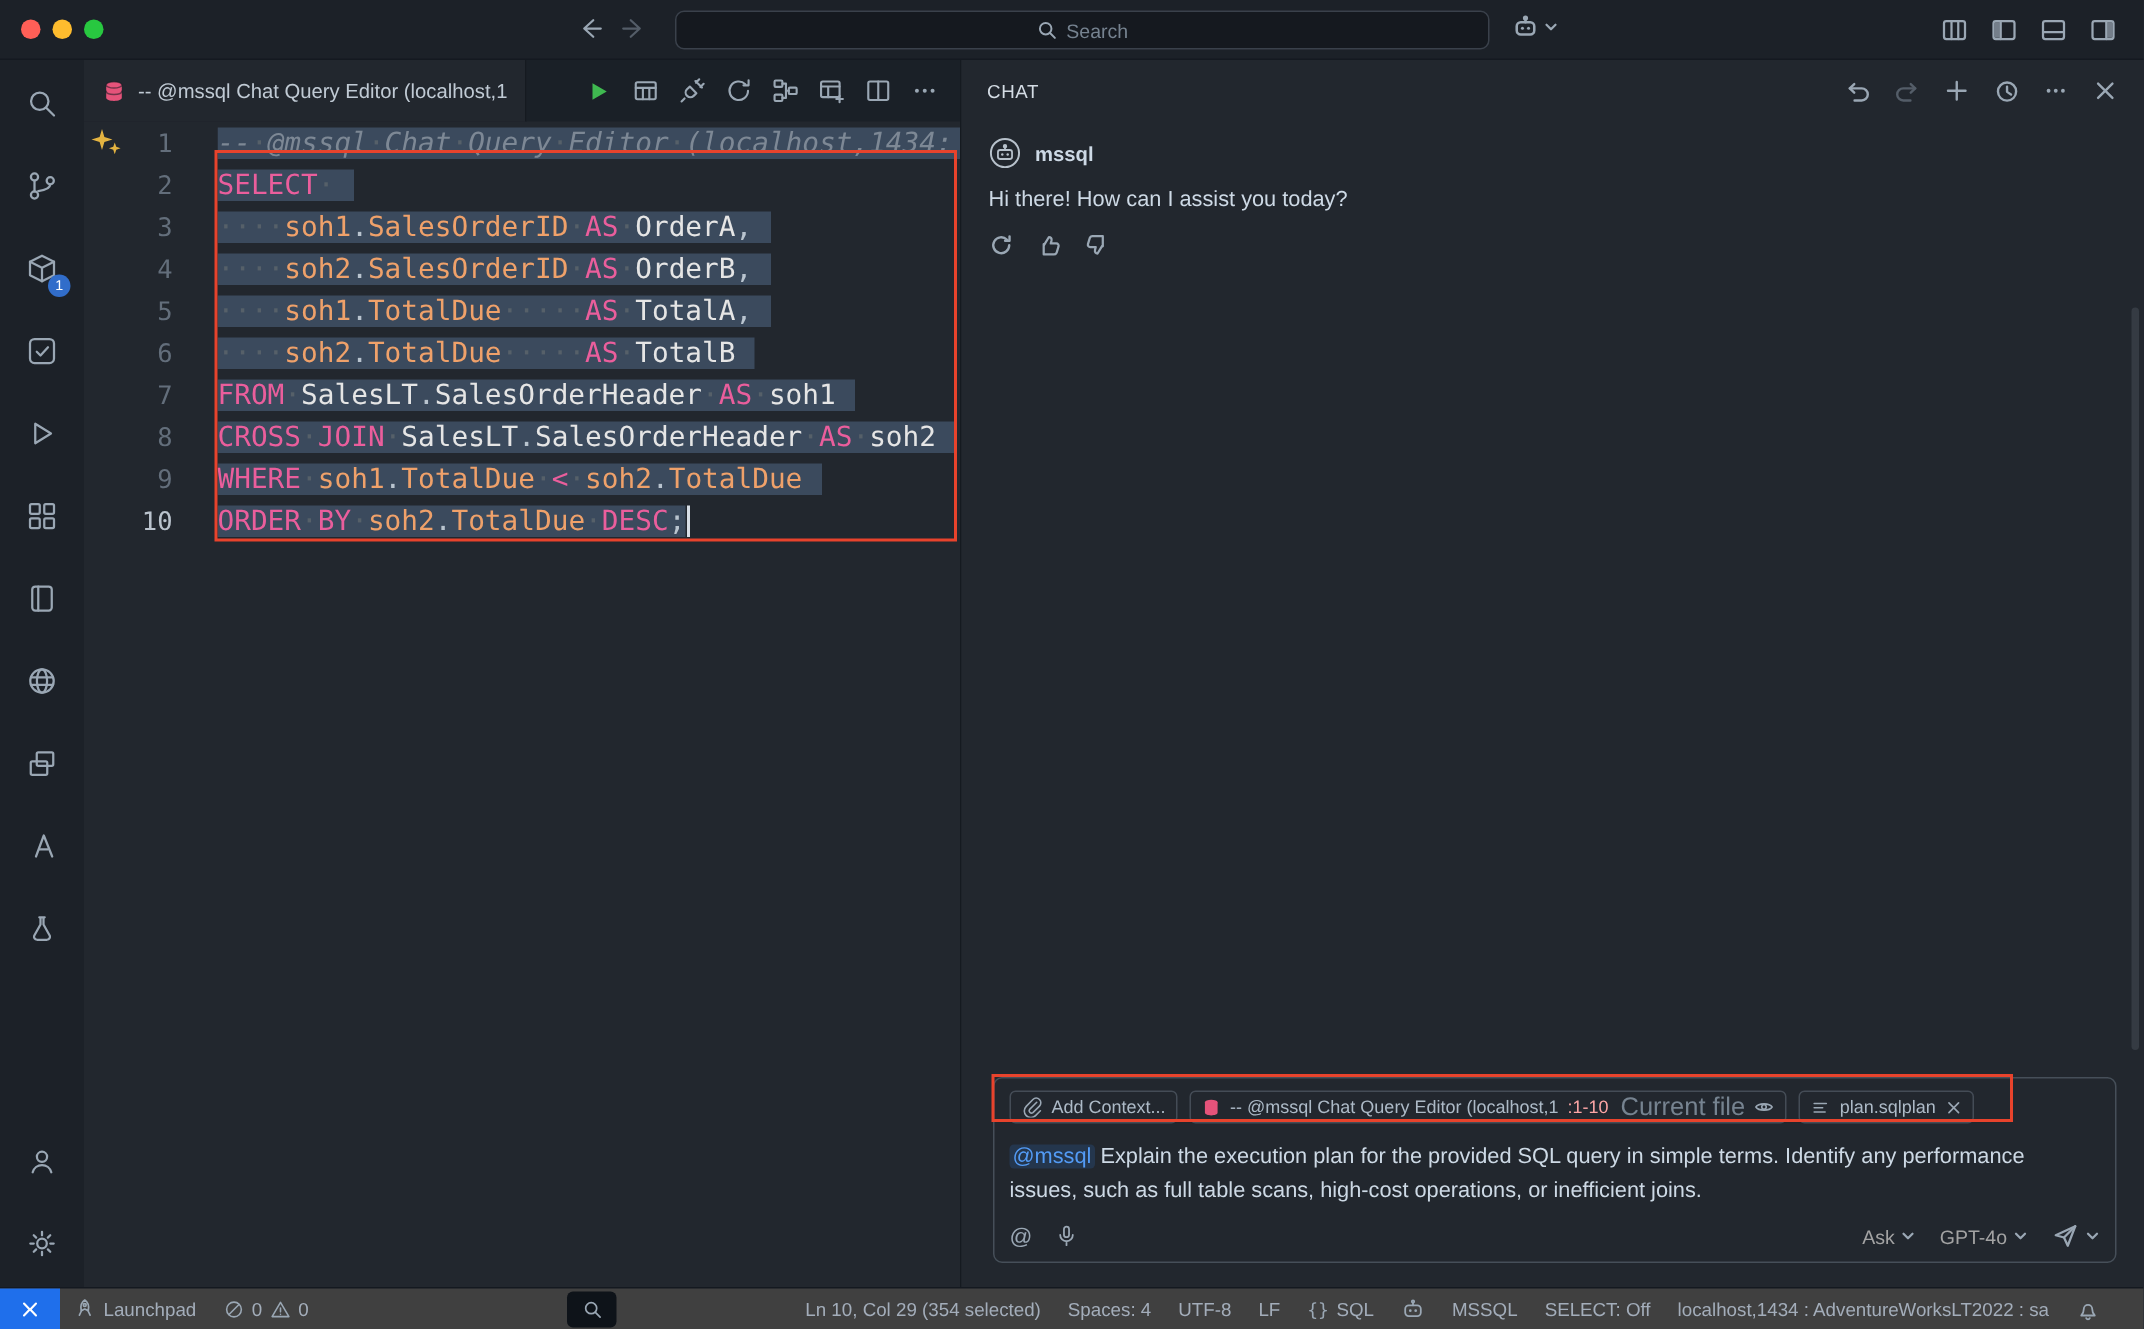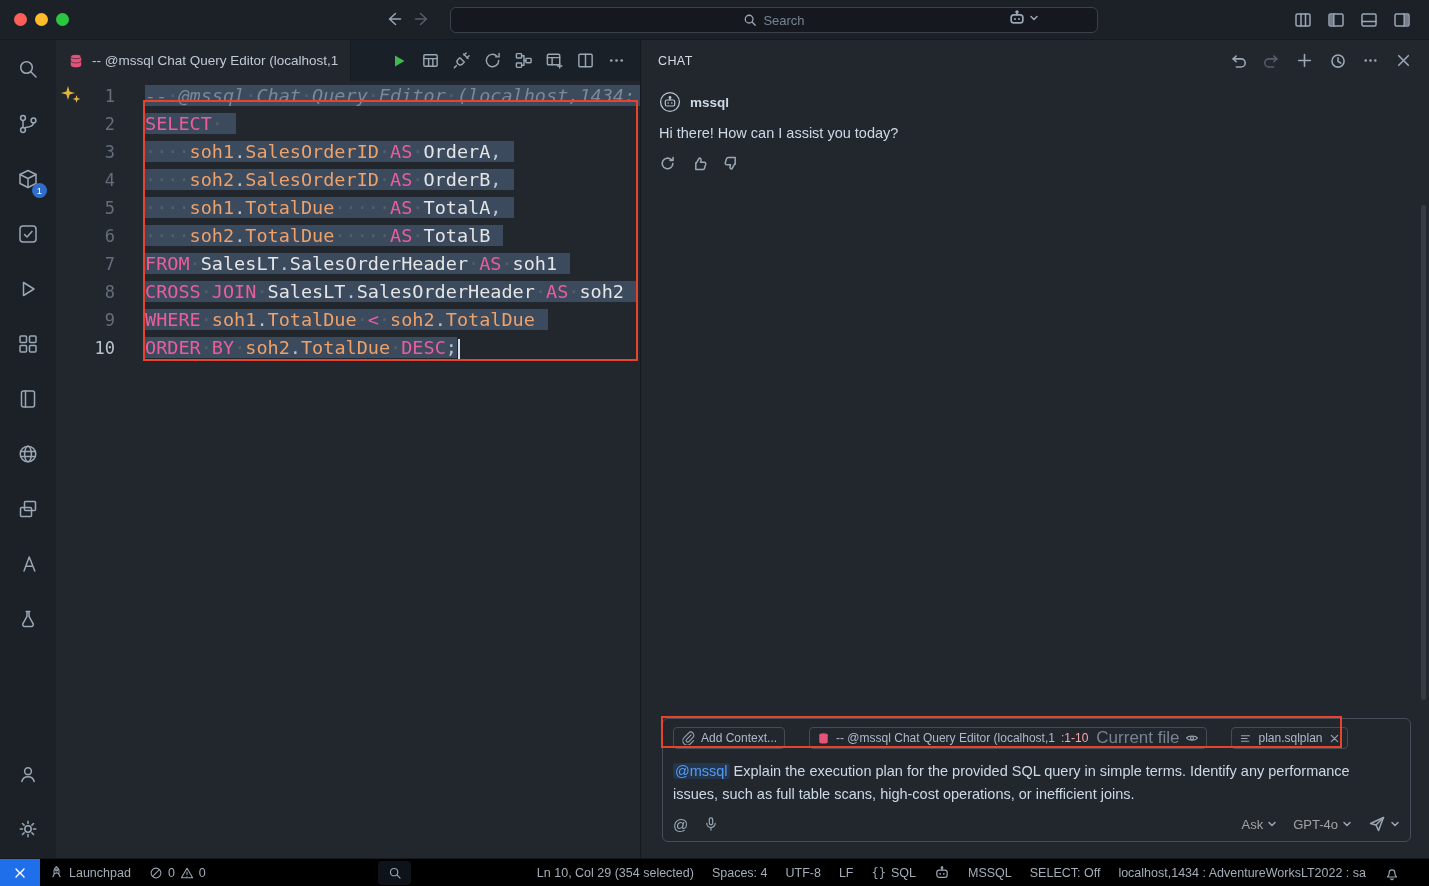--- a/index.html
+++ b/index.html
@@ -11,21 +11,21 @@
   svg { fill:none; stroke:currentColor; stroke-width:1.5; stroke-linecap:round; stroke-linejoin:round; display:block; }
   .ic { display:inline-flex; align-items:center; justify-content:center; color:#9aa7b4; flex:none; }
 
   
   .titlebar { position:relative; height:40px; background:#1c2128; border-bottom:1px solid #141920; }
   .lights { position:absolute; left:14px; top:13px; display:flex; gap:8px; }
   .light { width:13px; height:13px; border-radius:50%; }
   .l-red{background:#ff5f57}.l-yellow{background:#febc2e}.l-green{background:#28c840}
   .nav-arrows { position:absolute; left:384px; top:10px; display:flex; gap:12px; color:#8b98a5; }
   .nav-arrows .dim { color:#545d68; }
-  .searchbox { position:absolute; left:450px; top:7px; width:648px; height:26px;
+  .searchbox { position:absolute; left:450px; top:7px; width:543px; height:26px;
     background:#15191f; border:1px solid #3a414b; border-radius:6px;
     display:flex; align-items:center; justify-content:center; gap:6px; color:#768390; font-size:13px; }
   .copilot-menu { position:absolute; left:1008px; top:9px; display:flex; align-items:center; gap:3px; color:#9aa7b4; }
   .layout-icons { position:absolute; right:18px; top:11px; display:flex; gap:15px; color:#9aa7b4; }
 
   
   .main { position:absolute; top:40px; bottom:28px; left:0; right:0; display:flex; }
 
   
   .activitybar { width:56px; background:#1c2128; display:flex; flex-direction:column; align-items:center; padding:1px 0 2px; }
@@ -66,35 +66,35 @@
   .avatar { width:22px; height:22px; color:#b7c1cb; }
   .msg-name { font-weight:bold; font-size:13.5px; color:#cdd9e5; }
   .msg-text { margin-top:10px; font-size:14.5px; color:#cdd9e5; }
   .msg-actions { display:flex; gap:15px; margin-top:14px; color:#9aa7b4; }
   .chat-scrollbar { position:absolute; right:3px; top:165px; width:5px; height:495px;
     background:rgba(173,186,199,0.14); border-radius:3px; }
 
   
   .input-wrap { position:absolute; left:21px; right:18px; bottom:16px; }
   .input-box { border:1px solid #464f59; border-radius:6px; padding:6px 10px 8px; background:#22272e; }
-  .ctx-row { display:flex; gap:24px; align-items:center; height:26px; }
+  .ctx-row { display:flex; gap:8px; align-items:center; height:26px; }
   .chip { height:22px; border:1px solid #444c56; border-radius:4px; display:inline-flex;
     align-items:center; gap:6px; padding:0 7px; font-size:12px; color:#adbac7; white-space:nowrap; }
   .chip .hint { color:#768390; font-size:17px; margin-left:2px; }
   .chip .range { color:#fca5a5; }
   .chip-label-trunc { max-width:300px; overflow:hidden; }
   .input-text { margin-top:9px; font-size:14.5px; line-height:23px; color:#cdd9e5; max-width:706px; }
   .mention { color:#539bf5; background:rgba(56,139,253,0.15); border-radius:3px; padding:0 2px; }
   .input-controls { display:flex; align-items:center; margin-top:9px; gap:15px; color:#9aa7b4; }
   .input-controls .right { margin-left:auto; display:flex; align-items:center; gap:16px; }
   .picker { display:flex; align-items:center; gap:4px; font-size:13px; color:#a3a3a3; }
   .at-glyph { font-size:15px; color:#9aa7b4; line-height:1; }
 
   
-  .statusbar { position:absolute; left:0; right:0; bottom:0; height:28px; background:#000000;
+  .statusbar { position:absolute; left:0; right:0; bottom:0; height:28px; background:#404040;
     border-top:1px solid #141920; display:flex; align-items:flex-start; font-size:12.5px; color:#a3adba; }
   .sb-remote { width:40px; height:100%; background:#1f6feb; color:#fff; display:flex; align-items:center; justify-content:center; }
   .sb-item { display:flex; align-items:center; gap:5px; padding:0 9px; height:100%; white-space:nowrap; }
   .sb-right { margin-left:auto; display:flex; align-items:center; height:100%; padding-right:20px; }
   .zoom-chip { position:absolute; left:378px; top:2px; width:33px; height:24px; background:#0e1319;
     border-radius:4px; display:flex; align-items:center; justify-content:center; color:#d7dee6; }
   .braces { color:#9aa7b4; font-family:"DejaVu Sans Mono",monospace; font-size:12px; }
 
   
   .annotation { position:absolute; border:2px solid #e8432c; z-index:60; pointer-events:none; }

